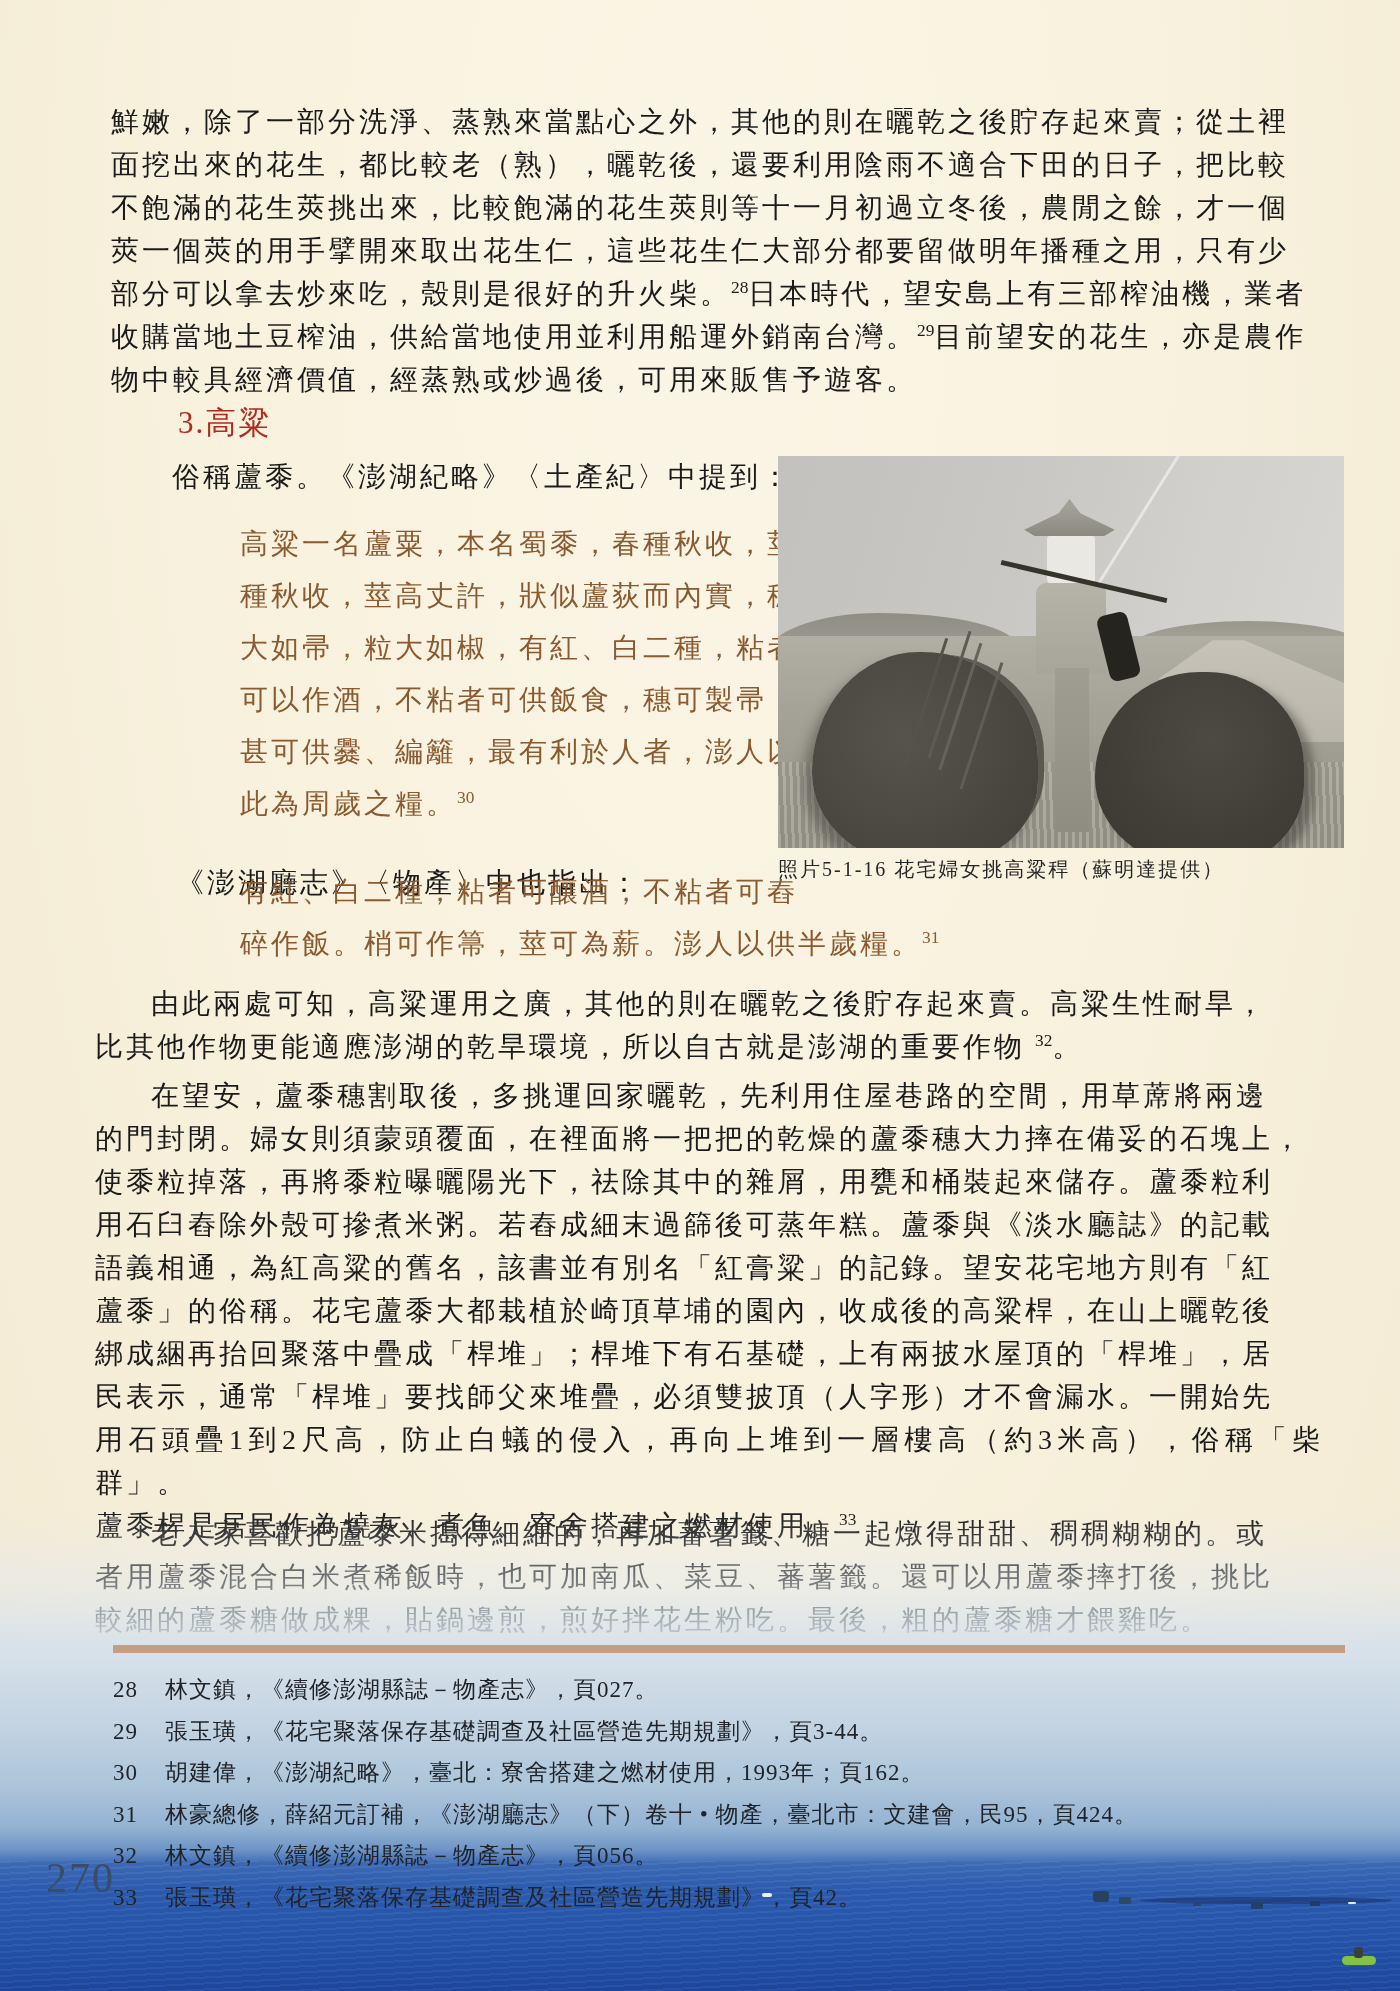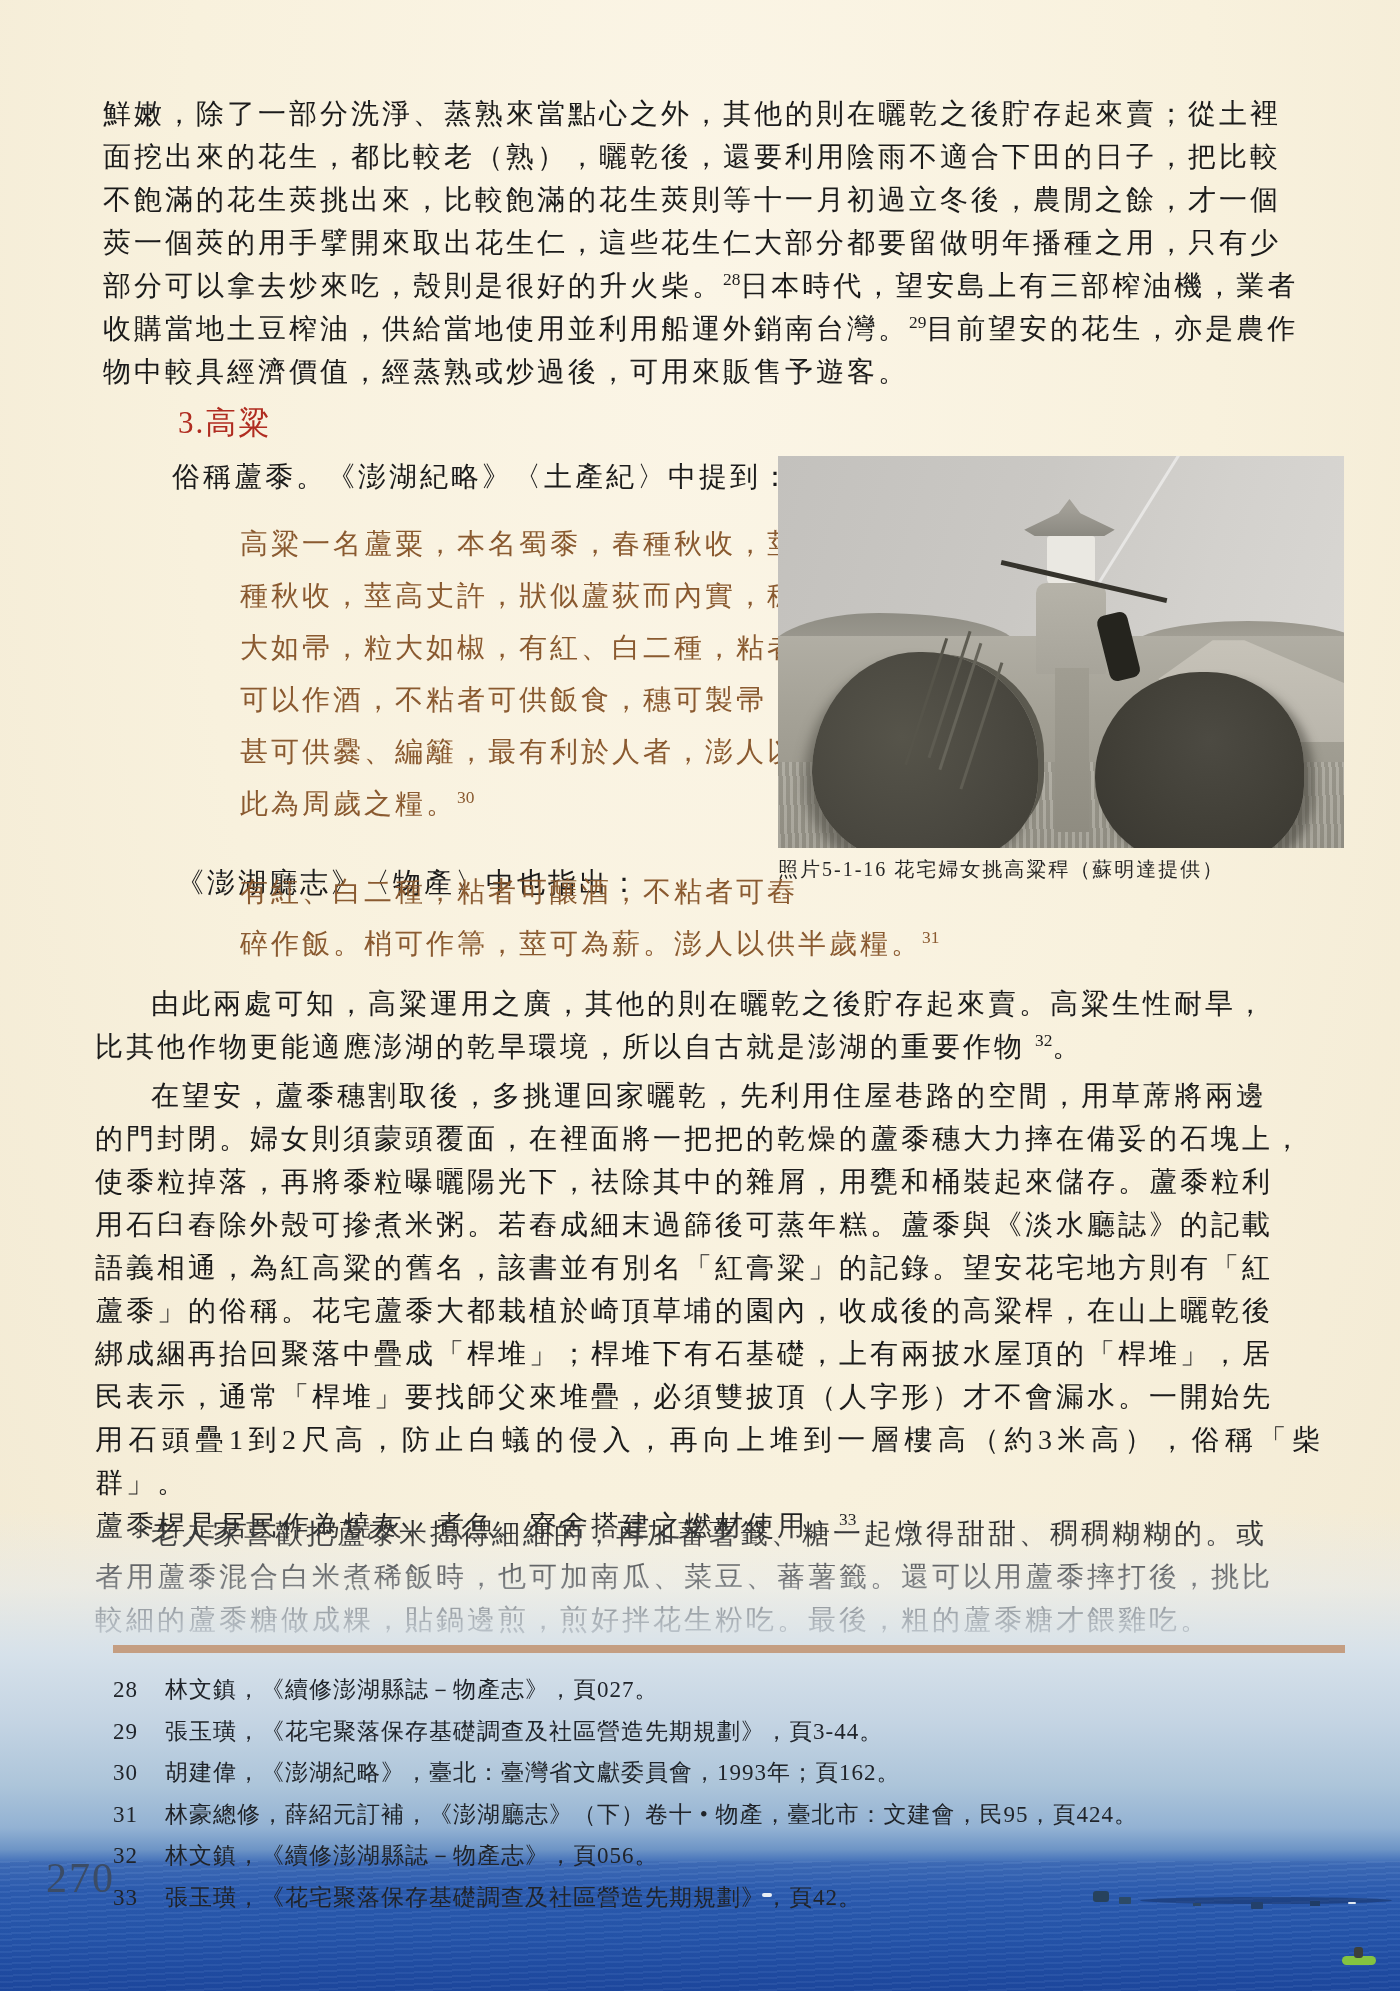--- a/index.html
+++ b/index.html
@@ -123,21 +123,21 @@
     background:#3c403b;border-radius:3px;}
   .page-number{
     left:46px;top:1854px;font-size:42px;letter-spacing:2px;color:#3b4c66;
   }
 </style>
 </head>
 <body>
 
 <div class="page">
 
-  <p class="abs body-text" style="left:95px;top:84px;width:1228px;margin:8px;"><span>鮮嫩，除了一部分洗淨、蒸熟來當點心之外，其他的則在曬乾之後貯存起來賣；從土裡
+  <p class="abs body-text" style="left:95px;top:84px;width:1228px;margin:16px;"><span>鮮嫩，除了一部分洗淨、蒸熟來當點心之外，其他的則在曬乾之後貯存起來賣；從土裡
 面挖出來的花生，都比較老（熟），曬乾後，還要利用陰雨不適合下田的日子，把比較
 不飽滿的花生莢挑出來，比較飽滿的花生莢則等十一月初過立冬後，農閒之餘，才一個
 莢一個莢的用手擘開來取出花生仁，這些花生仁大部分都要留做明年播種之用，只有少
 部分可以拿去炒來吃，殼則是很好的升火柴。</span><span class="sup">28</span><span>日本時代，望安島上有三部榨油機，業者
 收購當地土豆榨油，供給當地使用並利用船運外銷南台灣。</span><span class="sup">29</span><span>目前望安的花生，亦是農作
 物中較具經濟價值，經蒸熟或炒過後，可用來販售予遊客。</span></p>
 
   <h3 class="abs heading" style="left:178px;top:402px;margin:0;">3.高粱</h3>
 
   <p class="abs lead" style="left:172px;top:458px;margin:0;">俗稱蘆黍。《澎湖紀略》〈土產紀〉中提到：</p>
@@ -207,21 +207,21 @@
     <div class="fn-row">
       <span class="fn-num">28</span>
       <span class="fn-text">林文鎮，《續修澎湖縣誌－物產志》，頁027。</span>
     </div>
     <div class="fn-row">
       <span class="fn-num">29</span>
       <span class="fn-text">張玉璜，《花宅聚落保存基礎調查及社區營造先期規劃》，頁3-44。</span>
     </div>
     <div class="fn-row">
       <span class="fn-num">30</span>
-      <span class="fn-text">胡建偉，《澎湖紀略》，臺北：臺灣省文獻委員會，1993年；頁162。</span>
+      <span class="fn-text">胡建偉，《澎湖紀略》，臺北：寮舍搭建之燃材使用，1993年；頁162。</span>
     </div>
     <div class="fn-row">
       <span class="fn-num">31</span>
       <span class="fn-text">林豪總修，薛紹元訂補，《澎湖廳志》（下）卷十 • 物產，臺北市：文建會，民95，頁424。</span>
     </div>
     <div class="fn-row">
       <span class="fn-num">32</span>
       <span class="fn-text">林文鎮，《續修澎湖縣誌－物產志》，頁056。</span>
     </div>
     <div class="fn-row">

